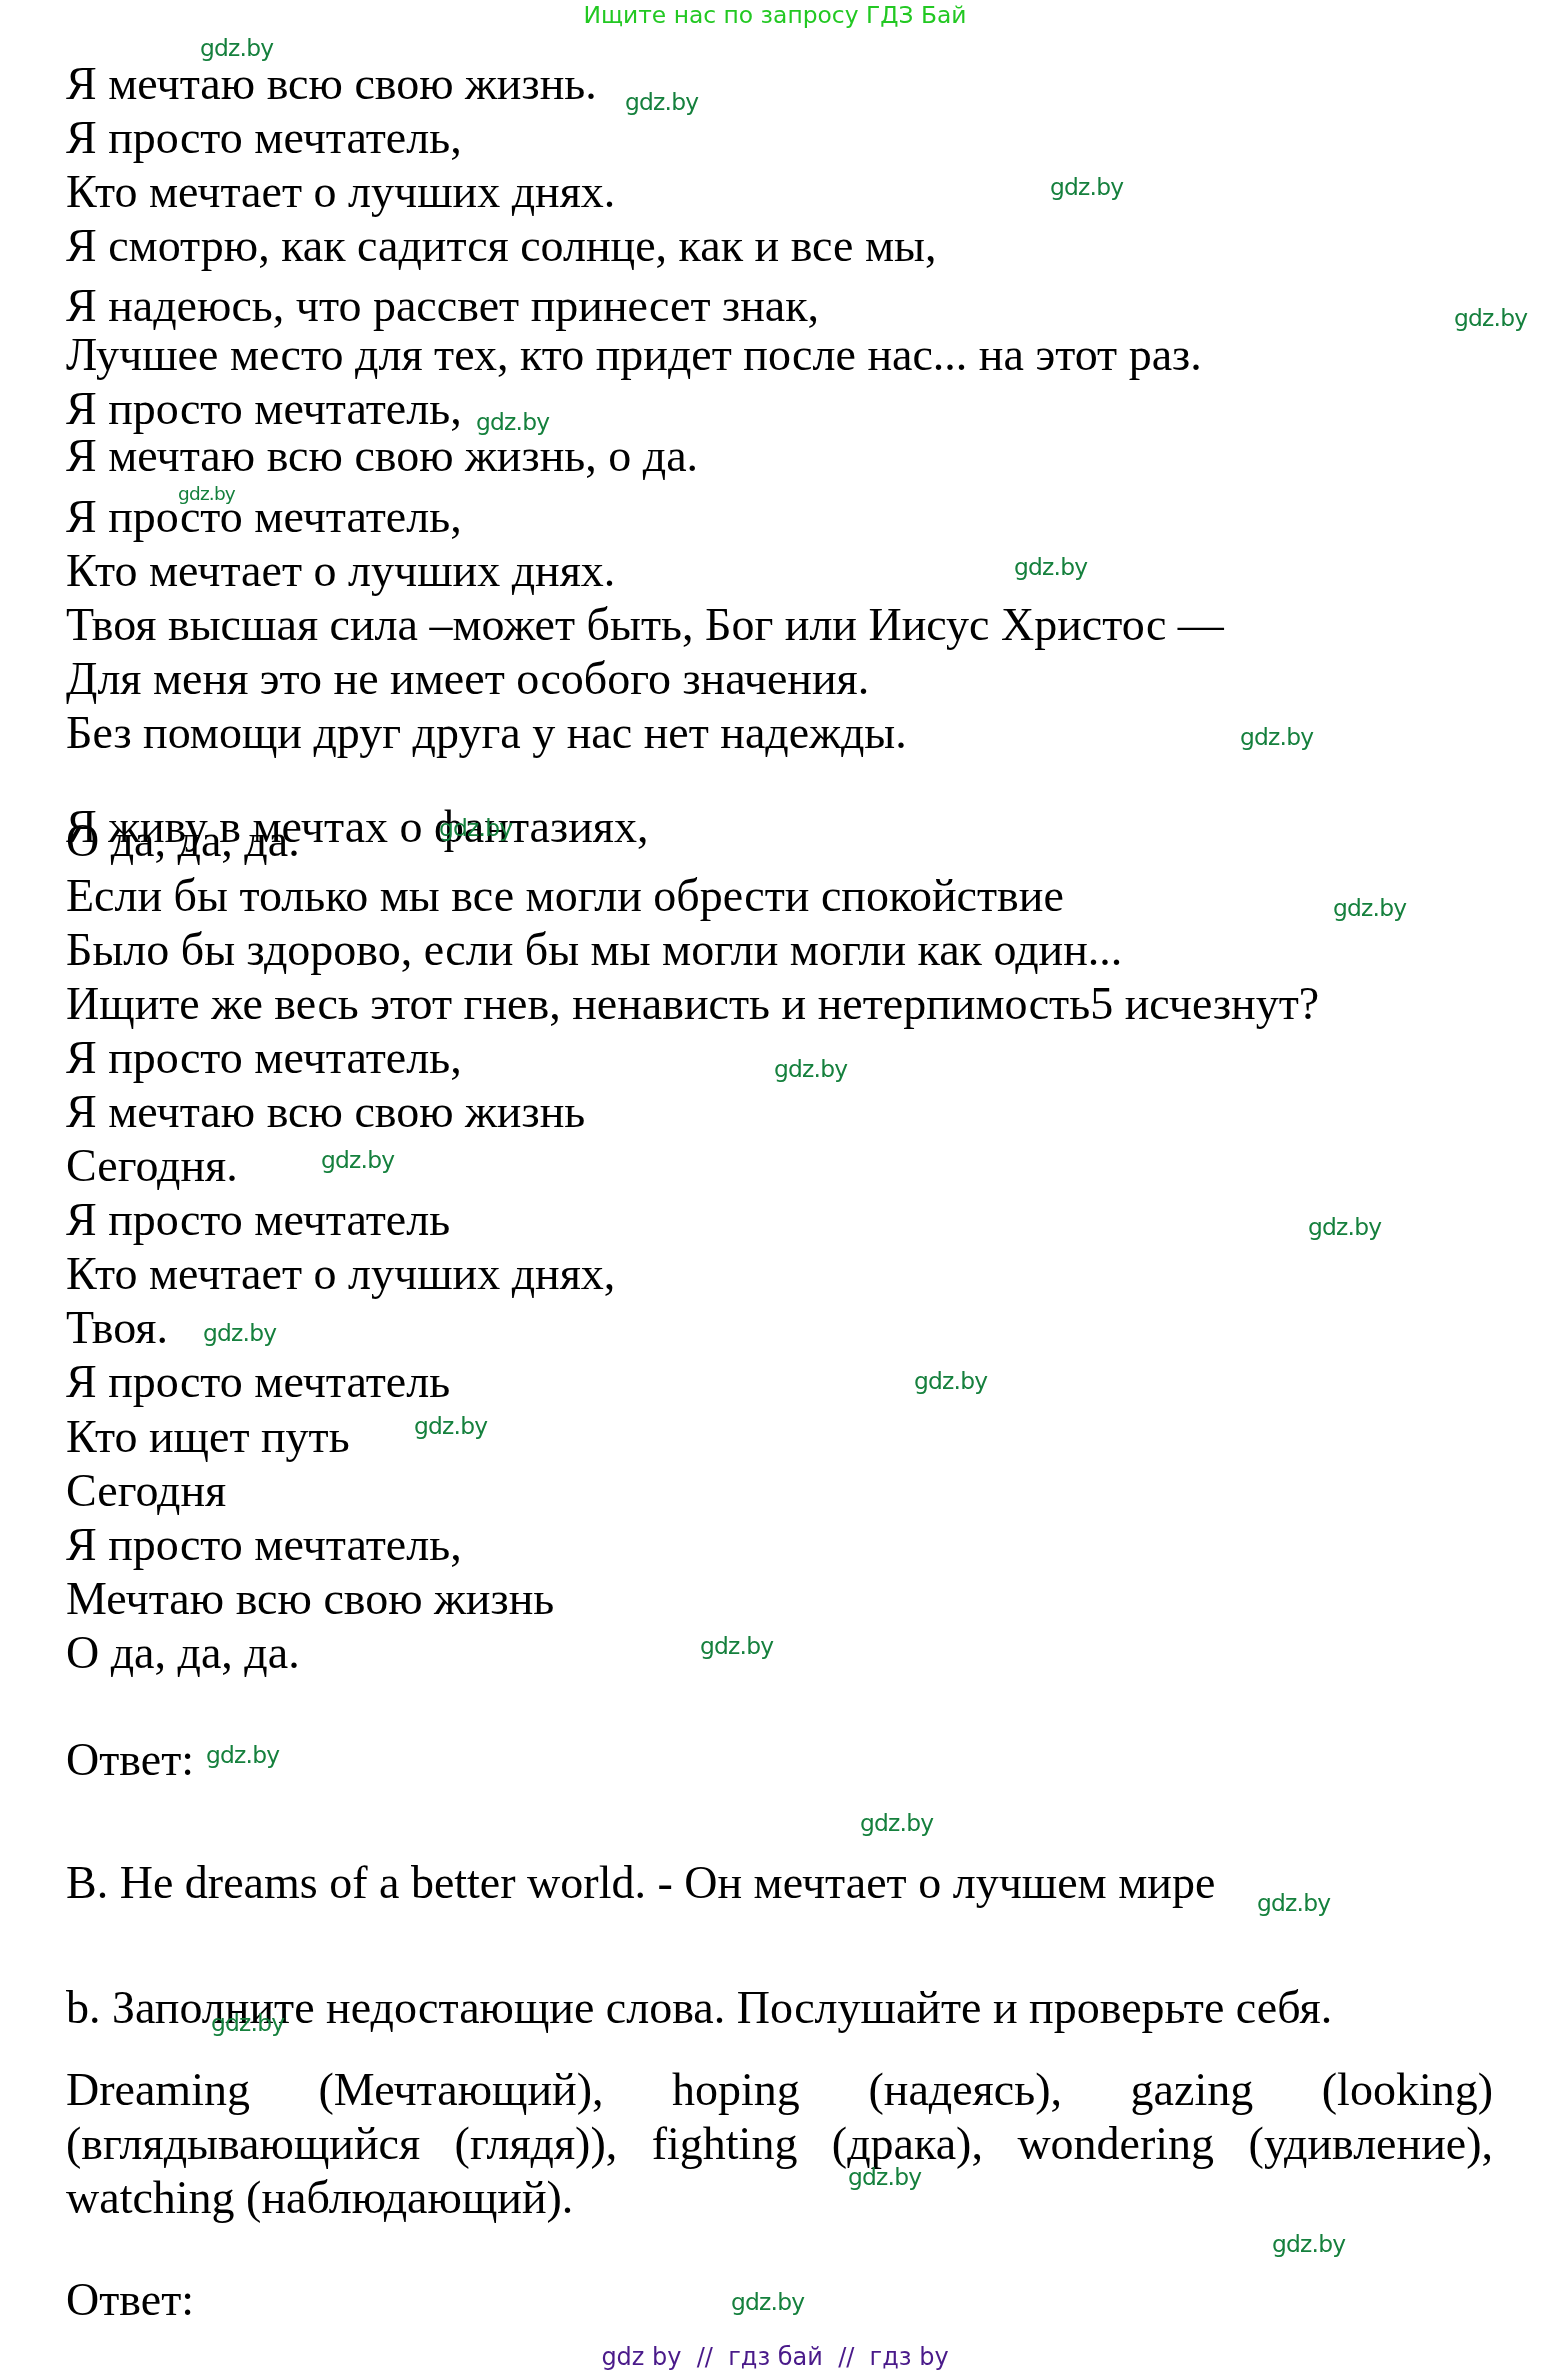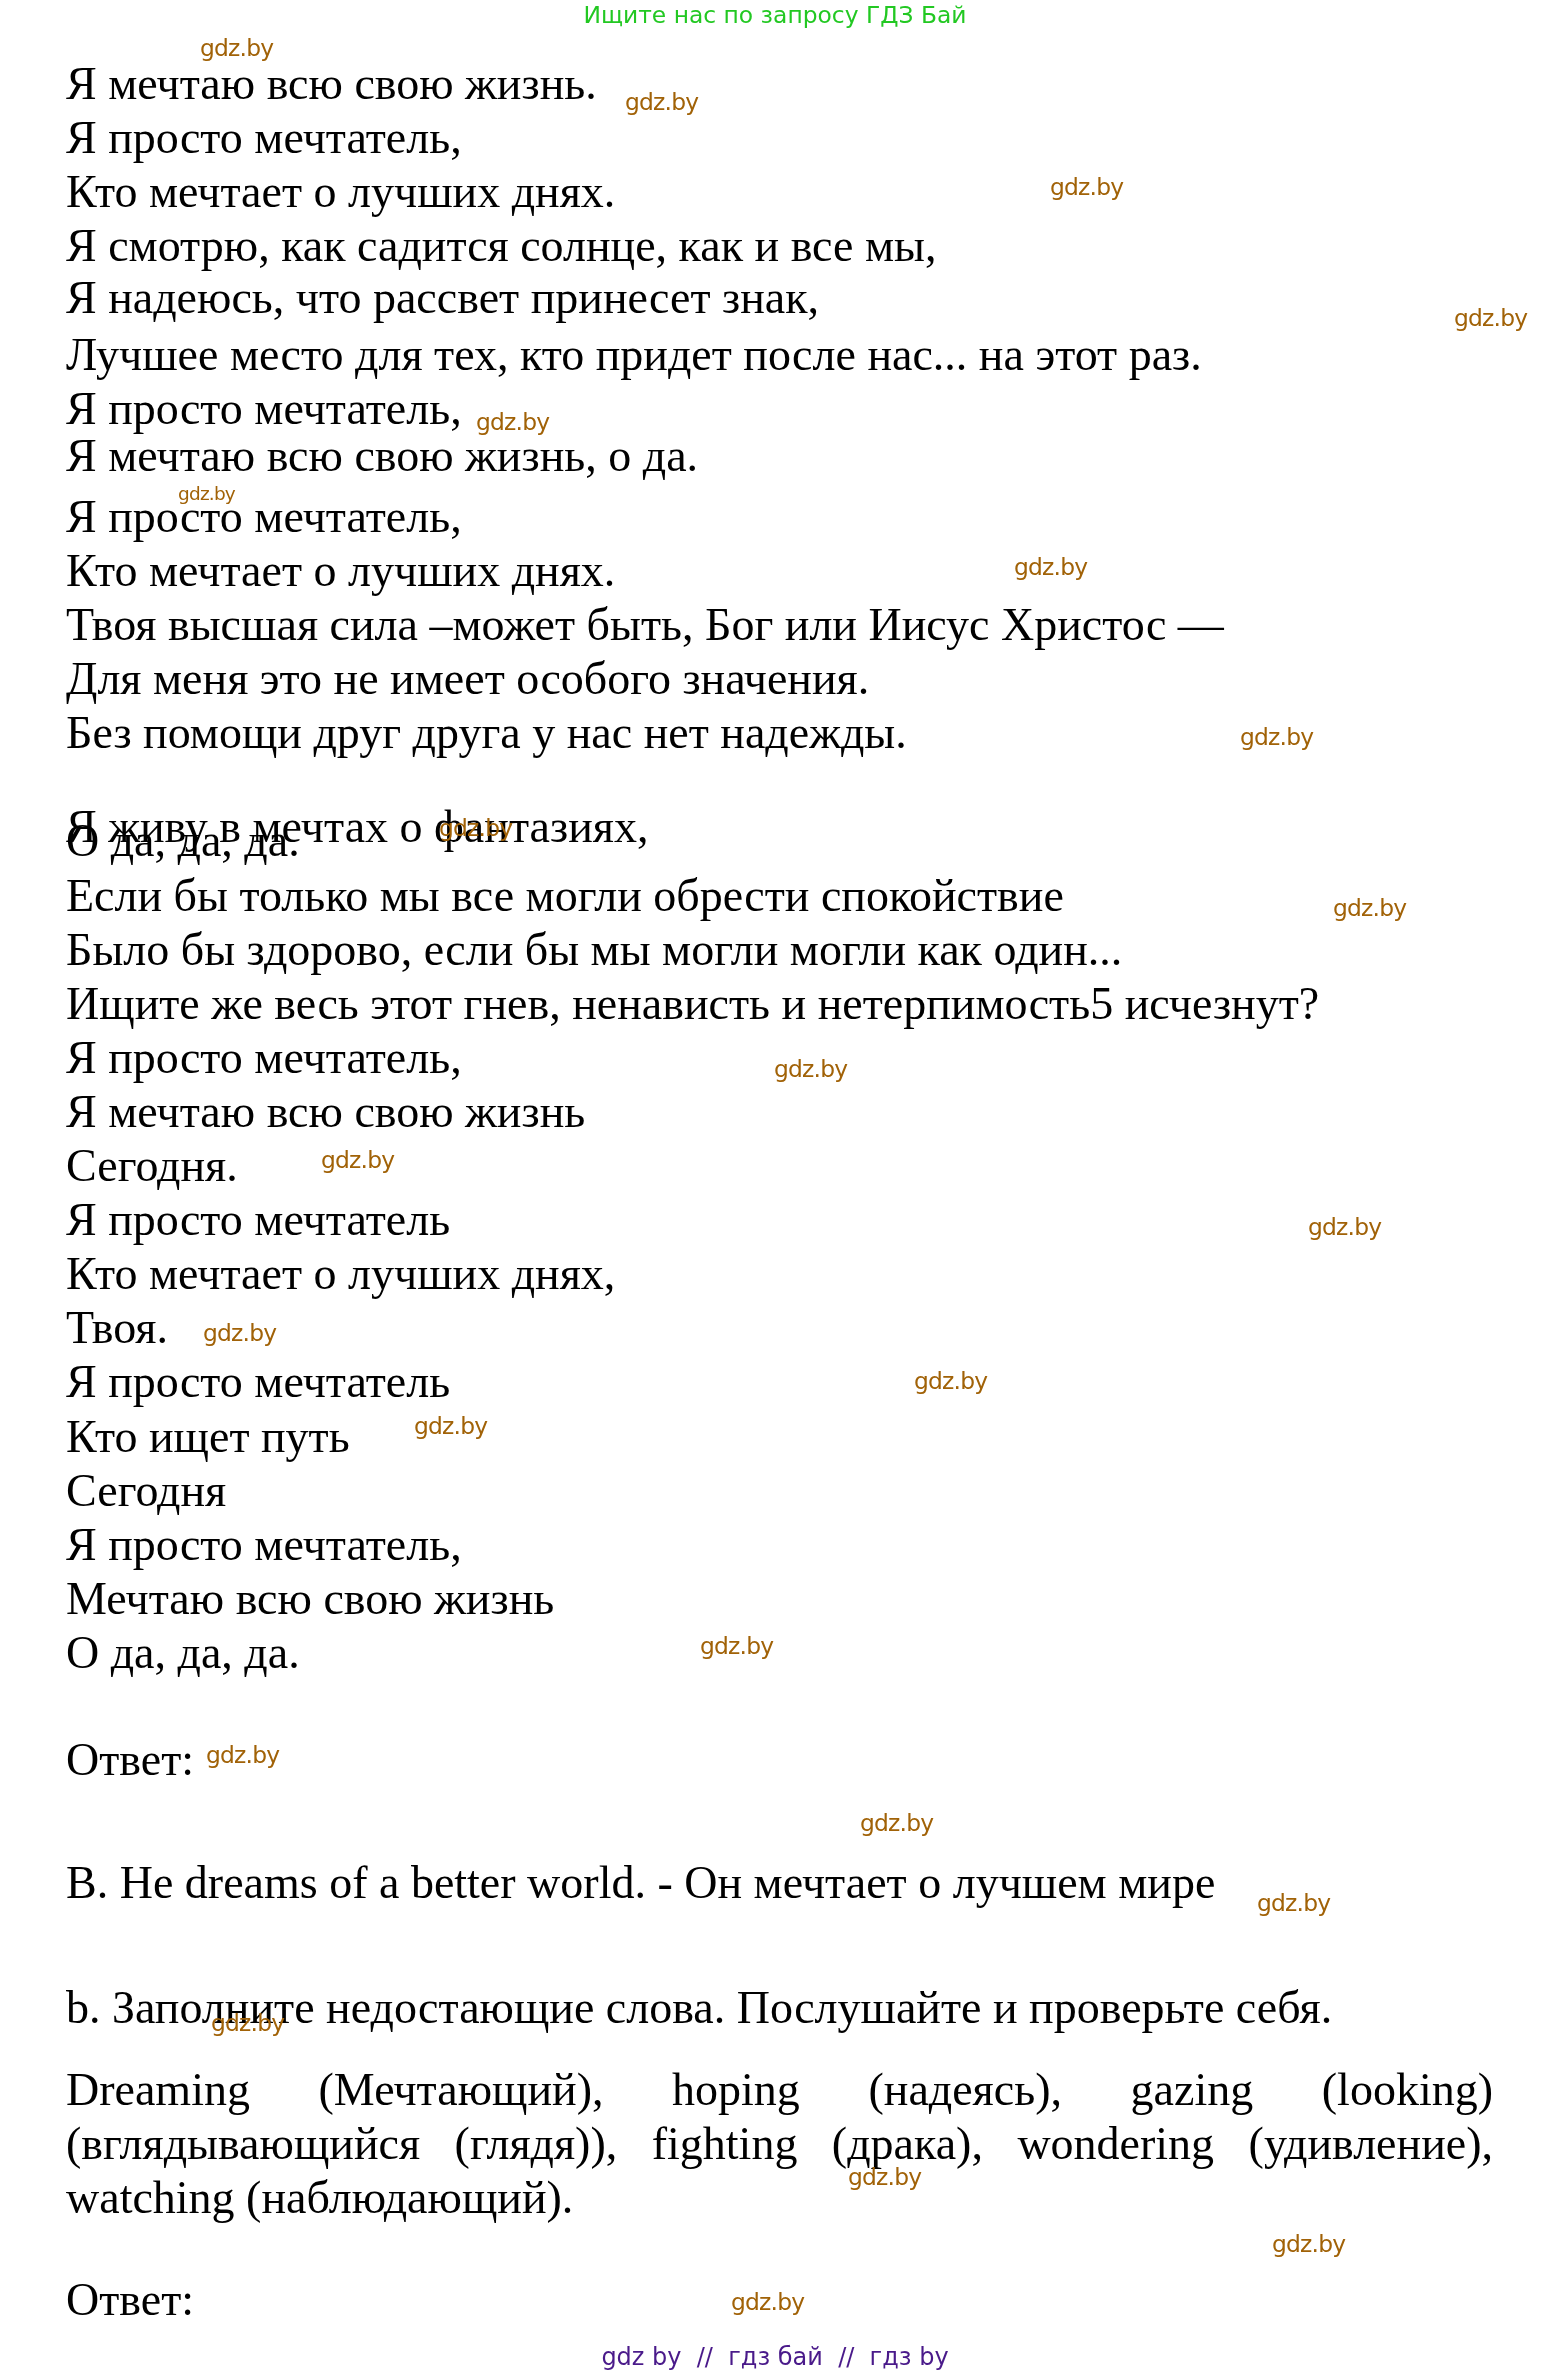--- a/index.html
+++ b/index.html
@@ -14,41 +14,41 @@
     font-family: "Liberation Serif", serif; font-size: 46px; color: #000;
     line-height: 46px; white-space: nowrap;
   }
   .para {
     position: absolute; left: 66px; width: 1427px;
     font-family: "Liberation Serif", serif; font-size: 46px; color: #000;
     line-height: 54px; text-align: justify; text-align-last: left;
   }
   .wm {
     position: absolute; font-family: "DejaVu Sans", sans-serif;
-    font-size: 23.4px; color: #a16207; line-height: 24px; white-space: nowrap;
+    font-size: 23.4px; color: #15803d; line-height: 24px; white-space: nowrap;
     letter-spacing: -0.8px;
   }
   .wm.small { font-size: 18.5px; }
   .footer {
     position: absolute; left: 0; top: 2343px; width: 1550px; text-align: center;
     font-family: "DejaVu Sans", sans-serif; font-size: 24px; color: #4a1a8a;
     line-height: 29px; white-space: pre;
   }
 </style>
 </head>
 <body>
 
 <div class="header">Ищите нас по запросу ГДЗ Бай</div>
 
 <div>
   <div class="line" style="top:61px">Я мечтаю всю свою жизнь.</div>
   <div class="line" style="top:115px">Я просто мечтатель,</div>
   <div class="line" style="top:169px">Кто мечтает о лучших днях.</div>
   <div class="line" style="top:223px">Я смотрю, как садится солнце, как и все мы,</div>
-  <div class="line" style="top:275px">Я надеюсь, что рассвет принесет знак,</div>
+  <div class="line" style="top:283px">Я надеюсь, что рассвет принесет знак,</div>
   <div class="line" style="top:332px">Лучшее место для тех, кто придет после нас... на этот раз.</div>
   <div class="line" style="top:386px">Я просто мечтатель,</div>
   <div class="line" style="top:433px">Я мечтаю всю свою жизнь, о да.</div>
   <div class="line" style="top:494px">Я просто мечтатель,</div>
   <div class="line" style="top:548px">Кто мечтает о лучших днях.</div>
   <div class="line" style="top:602px">Твоя высшая сила –может быть, Бог или Иисус Христос —</div>
   <div class="line" style="top:656px">Для меня это не имеет особого значения.</div>
   <div class="line" style="top:710px">Без помощи друг друга у нас нет надежды.</div>
   <div class="line" style="top:804px">Я живу в мечтах о фантазиях,</div>
   <div class="line" style="top:818px">О да, да, да.</div>

